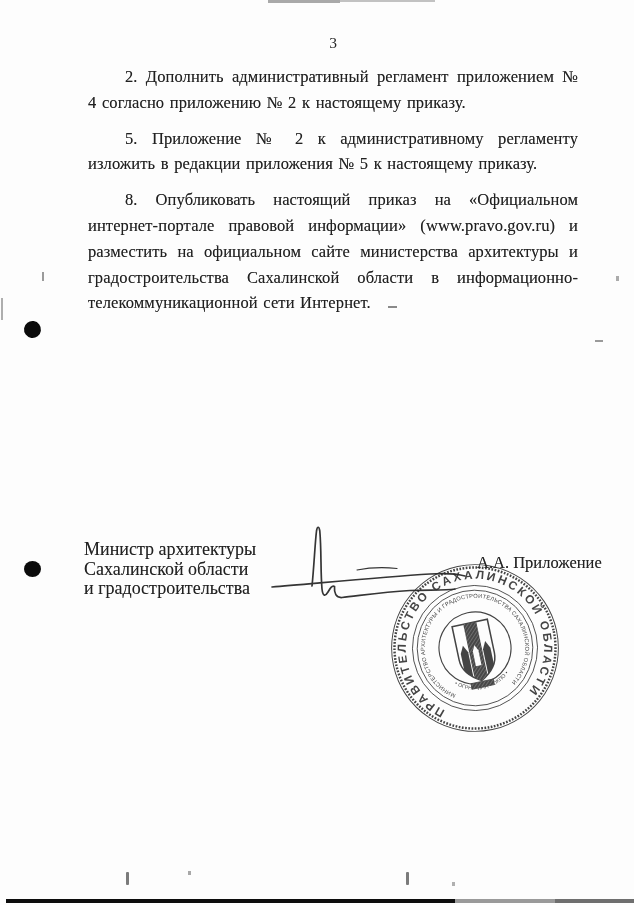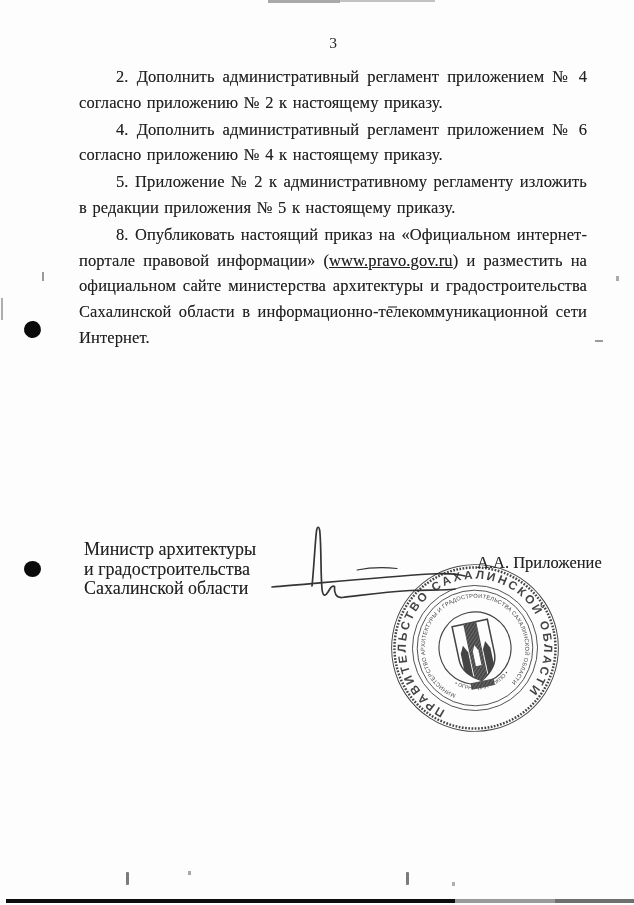--- a/index.html
+++ b/index.html
@@ -4,25 +4,25 @@
 <style>
   html,body{margin:0;padding:0;background:#e8e8e8;}
   .page{
     position:relative;width:634px;height:905px;background:#fdfdfd;
     overflow:hidden;font-family:"Liberation Serif",serif;color:#1f1f1f;
     margin:0 auto;
   }
   .doc-body{position:absolute;left:78px;top:34px;width:510px;}
   .page-number{text-align:center;font-size:15.5px;margin:0 0 12px 0;color:#262626;}
   .doc-body p{
-    margin:1px;text-indent:37px;text-align:justify;
+    margin:10px;text-indent:37px;text-align:justify;
     font-size:16.5px;line-height:25.8px;word-spacing:0.08em;letter-spacing:0.1px;
     color:#212121;text-shadow:0 0 0.5px rgba(40,40,40,.45);
   }
-  .doc-link{text-decoration:underline;}
+  .doc-link{}
   .punch-dot{position:absolute;background:#0b0b0b;border-radius:50%;}
   .dot1{left:24px;top:321px;width:17px;height:17px;transform:rotate(8deg);}
   .dot2{left:24px;top:561px;width:17px;height:16px;}
   .sig-title{position:absolute;left:84px;top:540px;font-size:18px;line-height:19.5px;color:#222;
     text-shadow:0 0 0.5px rgba(40,40,40,.4);}
   .sig-name{position:absolute;left:477px;top:553px;font-size:16.5px;color:#222;white-space:nowrap;
     text-shadow:0 0 0.5px rgba(40,40,40,.4);}
   .signature-svg{position:absolute;left:260px;top:505px;width:220px;height:110px;}
   .stamp-svg{position:absolute;left:385px;top:558px;width:180px;height:180px;opacity:.88;}
   .stamp-svg text{font-family:"Liberation Sans",sans-serif;fill:#2b2b2b;}
@@ -57,29 +57,28 @@
   <div class="artifact speck-dash1"></div>
   <div class="artifact speck-dash2"></div>
   <div class="artifact speck1"></div>
 
   <div class="punch-dot dot1"></div>
   <div class="punch-dot dot2"></div>
 
   <div class="doc-body">
     <div class="page-number">3</div>
     <p>2. Дополнить административный регламент приложением № 4 согласно приложению № 2 к настоящему приказу.</p>
-    <p>4. Дополнить административный регламент приложением № 6 согласно приложению № 4 к настоящему приказу.</p>
     <p>5. Приложение № 2 к административному регламенту изложить в редакции приложения № 5 к настоящему приказу.</p>
     <p><span>8. Опубликовать настоящий приказ на «Официальном интернет-портале правовой информации» (</span><span class="doc-link">www.pravo.gov.ru</span><span>) и разместить на официальном сайте министерства архитектуры и градостроительства Сахалинской области в информационно-телекоммуникационной сети Интернет.</span></p>
   </div>
 
   <div class="sig-title">
     <div>Министр архитектуры</div>
+    <div>Сахалинской области</div>
     <div>и градостроительства</div>
-    <div>Сахалинской области</div>
   </div>
   <div class="sig-name">А.А. Приложение</div>
 
   <svg class="signature-svg" viewBox="0 0 220 110">
     <g fill="none" stroke="#252525" stroke-width="1.7" stroke-linecap="round" opacity="0.92">
       <path d="M 12 82 C 50 79 120 72 170 69 C 185 68 198 69 205 71"></path>
       <path d="M 52 81 C 54 62 55 38 56.5 26 C 57.3 21 59 21 59.8 26 C 61.5 45 60.5 68 62 84 C 62.8 91 65 92 68 87 C 70 83.5 72 80 74.5 81.5 C 74 88 76 93 82 92.5 C 95 91.5 120 87 150 85.5 C 168 84.7 185 85.5 195 84"></path>
       <path d="M 97 65 C 110 62.5 124 62.2 137 63.5" stroke-width="1.2"></path>
     </g>
   </svg>

